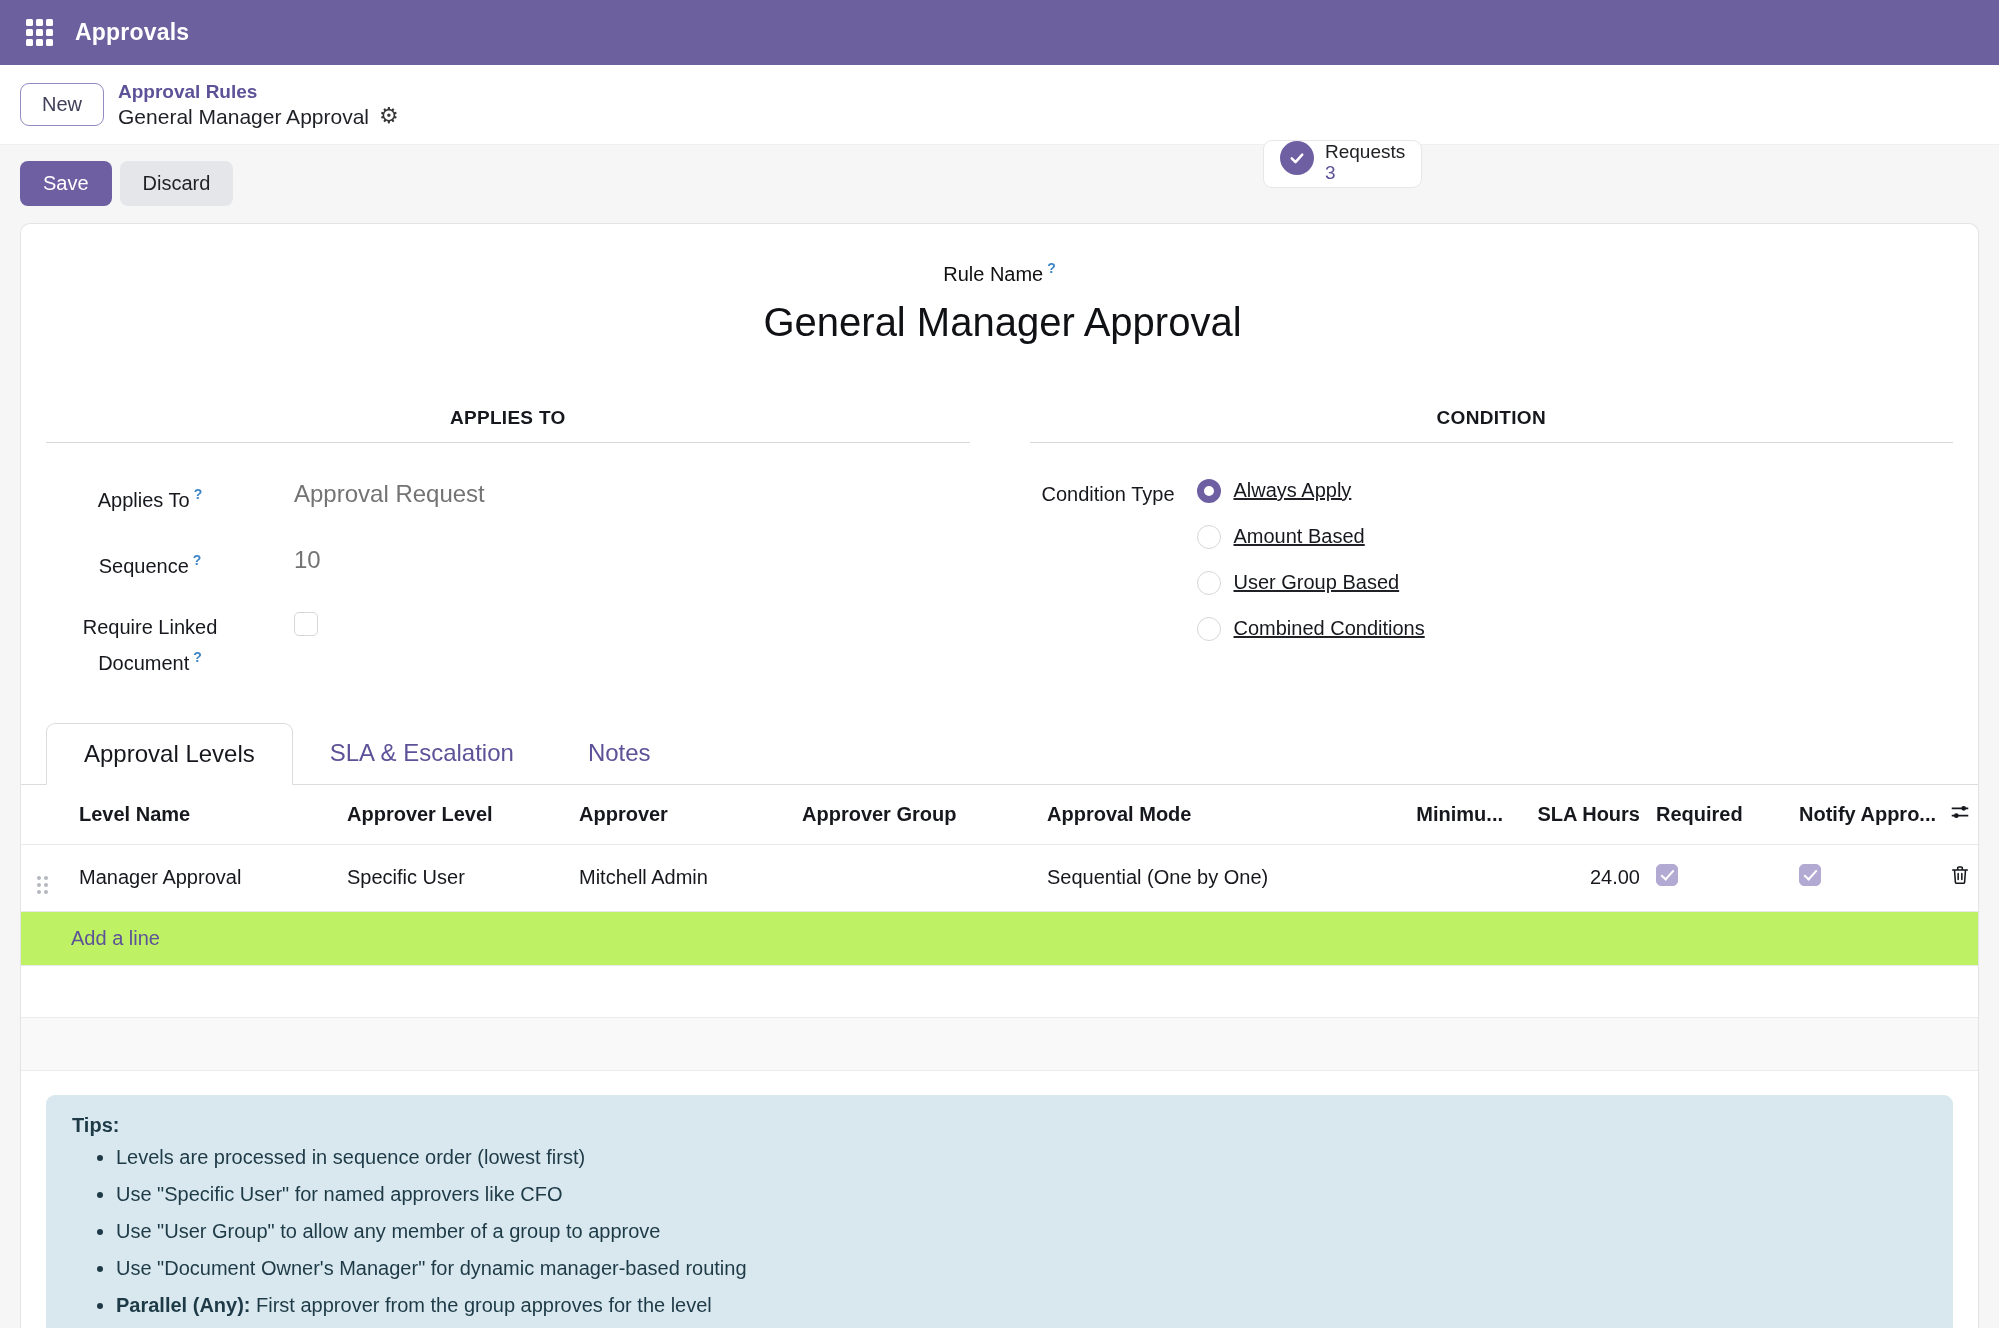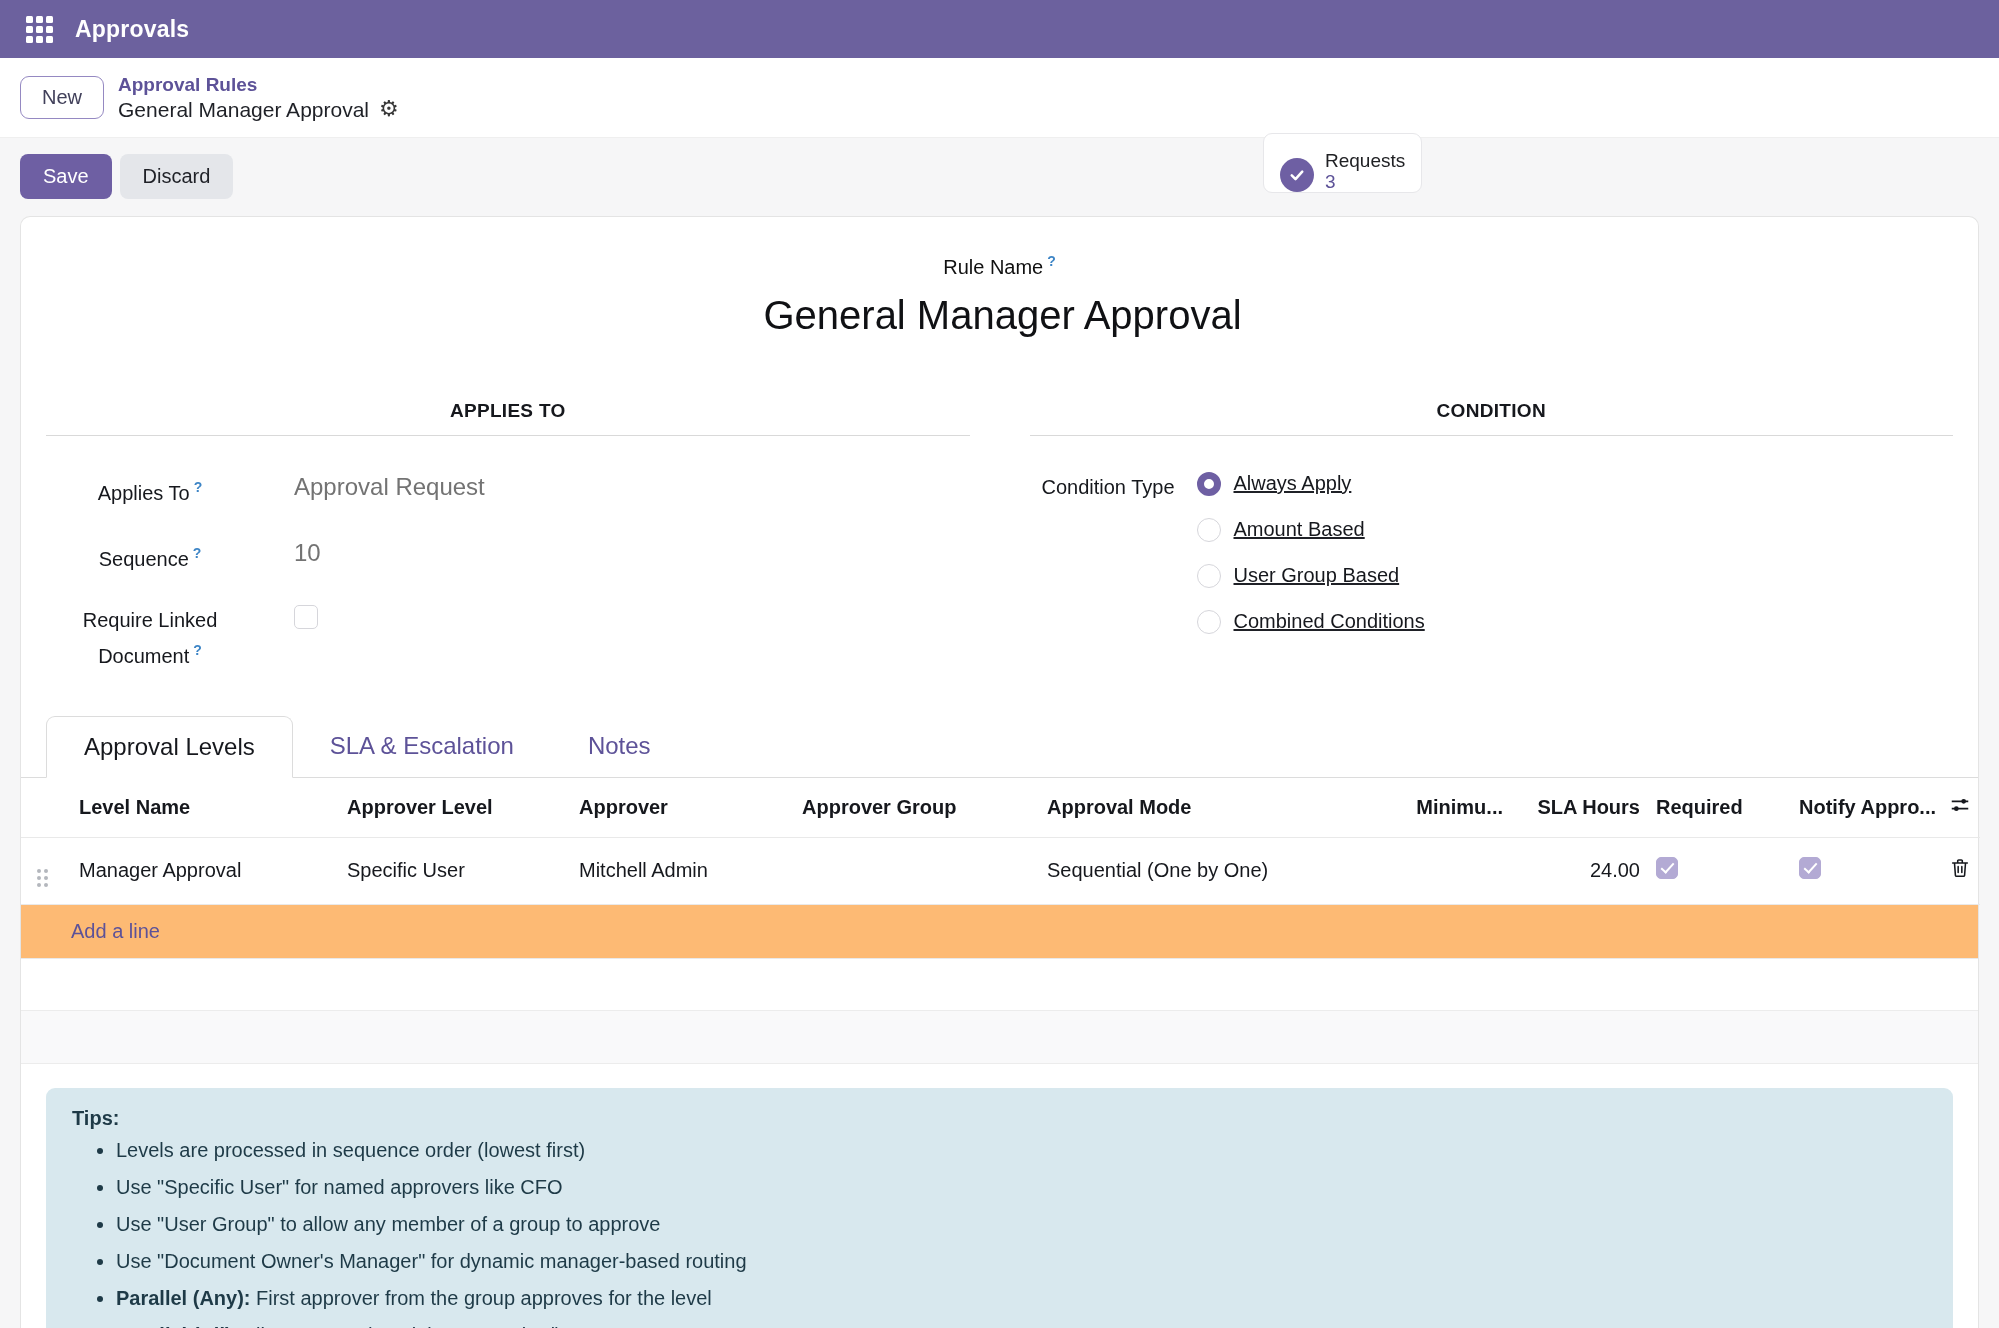--- a/index.html
+++ b/index.html
@@ -6,21 +6,21 @@
   html,body { width:1999px; height:1328px; overflow:hidden; }
   body {
     font-family:"Liberation Sans", sans-serif;
     background:#f6f6f7;
     color:#1f2127;
     font-size:20px;
   }
 
   
   .navbar {
-    height:58px; background:#6c619e; display:flex; align-items:center;
+    height:65px; background:#6c619e; display:flex; align-items:center;
     padding:0 26px; gap:16px;
   }
   .grid-icon {
     width:27px; height:27px; display:grid;
     grid-template-columns:repeat(3,1fr); grid-template-rows:repeat(3,1fr);
     gap:3px; cursor:pointer; margin-right:6px;
   }
   .grid-icon span { background:#ffffff; border-radius:1.5px; }
   .app-name { color:#fff; font-size:23px; font-weight:600; margin-right:26px; letter-spacing:.2px; }
   .nav-menu { display:flex; gap:42px; list-style:none; }
@@ -36,23 +36,23 @@
     background:#fff; border:1px solid #9589c2; color:#41405a;
     font-size:20px; border-radius:9px; padding:9px 21px; cursor:pointer;
     font-family:inherit; margin-right:14px;
   }
   .crumbs { display:flex; flex-direction:column; justify-content:center; }
   .crumb-parent { color:#5d5298; font-size:19px; font-weight:700; line-height:23px; cursor:pointer; }
   .crumb-current { display:flex; align-items:center; gap:10px; font-size:21px; color:#1f2127; line-height:27px; }
   .gear-icon { font-size:22px; color:#373737; cursor:pointer; line-height:1; }
 
   .smart-btn {
-    position:absolute; left:1263px; top:75px; height:60px; min-width:150px;
+    position:absolute; left:1263px; top:75px; height:48px; min-width:150px;
     background:#fff; border:1px solid #e7e7ea; border-radius:9px;
-    display:flex; align-items:flex-end; gap:11px; padding:0 16px; cursor:pointer;
+    display:flex; align-items:flex-start; gap:11px; padding:0 16px; cursor:pointer;
   }
   .smart-circle {
     width:34px; height:34px; border-radius:50%; background:#6e5fa3;
     display:flex; align-items:center; justify-content:center; flex-shrink:0;
   }
   .smart-text { display:flex; flex-direction:column; line-height:21px; }
   .smart-label { color:#202124; font-size:19px; }
   .smart-count { color:#5d5298; font-size:19px; }
 
   
@@ -126,21 +126,21 @@
   th.num, td.num { text-align:right; }
   .handle-cell { padding-left:16px; }
   .drag-handle {
     display:inline-grid; grid-template-columns:repeat(2,4px); grid-template-rows:repeat(3,4px);
     gap:3px; cursor:grab;
   }
   .drag-handle i { background:#b4b7bd; border-radius:50%; }
   .icon-btn { background:none; border:none; cursor:pointer; padding:0; }
 
   .add-line-row {
-    padding:15px 0 15px 50px; background:#fdba74; border-bottom:1px solid #e9e9e9;
+    padding:15px 0 15px 50px; background:#bef264; border-bottom:1px solid #e9e9e9;
     color:#5d5298; font-size:20px; cursor:pointer;
   }
   .empty-row-a { height:52px; background:#fff; border-bottom:1px solid #ececec; }
   .empty-row-b { height:53px; background:#f9f9fa; border-bottom:1px solid #ececec; }
 
   
   .tips-box {
     margin:24px 25px 0 25px; background:#d8e8ee; border-radius:9px;
     padding:19px 26px 23px 26px; color:#1e3a47; font-size:20px;
   }

